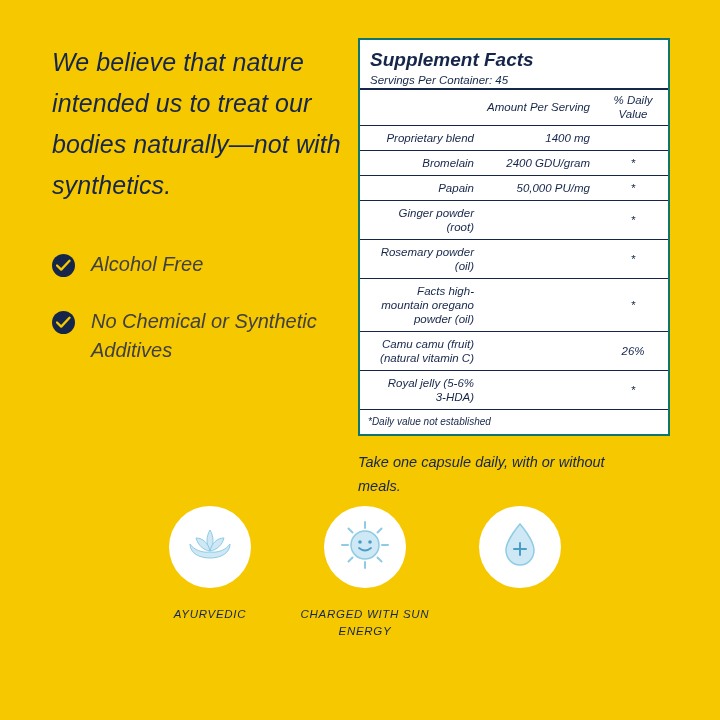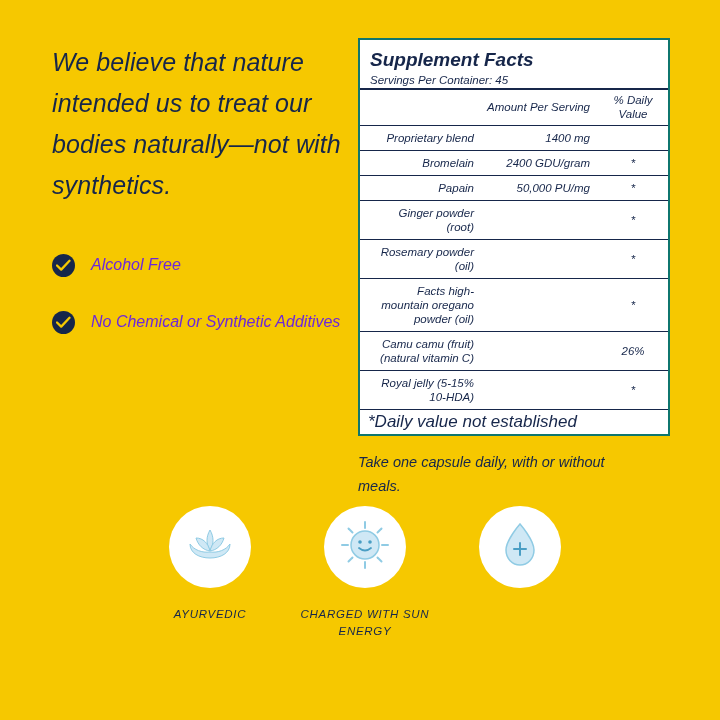--- a/index.html
+++ b/index.html
@@ -55,23 +55,23 @@
     margin-right: 16px;
     margin-top: 4px;
     position: relative;
   }
   .check-circle svg {
     position: absolute;
     left: 4px;
     top: 5px;
   }
   .benefit-label {
-    font-size: 16px;
+    font-size: 20px;
     line-height: 29px;
-    color: #6d28d9;
+    color: #404040;
   }
 
   
   .facts-wrap {
     position: absolute;
     left: 358px;
     top: 38px;
     width: 312px;
   }
   .facts {
@@ -118,21 +118,21 @@
     padding-top: 3px;
     padding-bottom: 4px;
   }
   .col-name { text-align: right; }
   .col-amt  { text-align: right; width: 104px; }
   .col-dv   { text-align: center; width: 62px; }
   .indent { padding-left: 18px !important; }
   .footnote td {
     border-top: 1px solid #16264a;
     padding: 5px 8px;
-    font-size: 17px;
+    font-size: 10px;
   }
   .facts-note {
     margin-top: 14px;
     font-size: 14.5px;
     line-height: 24px;
     color: #16264a;
     width: 270px;
   }
 
   
@@ -241,21 +241,21 @@
             <td class="col-name indent">Facts high-mountain oregano powder (oil)</td>
             <td class="col-amt"></td>
             <td class="col-dv">*</td>
           </tr>
           <tr>
             <td class="col-name indent">Camu camu (fruit) (natural vitamin C)</td>
             <td class="col-amt"></td>
             <td class="col-dv">26%</td>
           </tr>
           <tr>
-            <td class="col-name indent">Royal jelly (5-15% 10-HDA)</td>
+            <td class="col-name indent">Royal jelly (5-6% 3-HDA)</td>
             <td class="col-amt"></td>
             <td class="col-dv">*</td>
           </tr>
 
           <tr class="footnote">
             <td colspan="3">*Daily value not established</td>
           </tr>
         </tbody>
       </table>
     </div>

